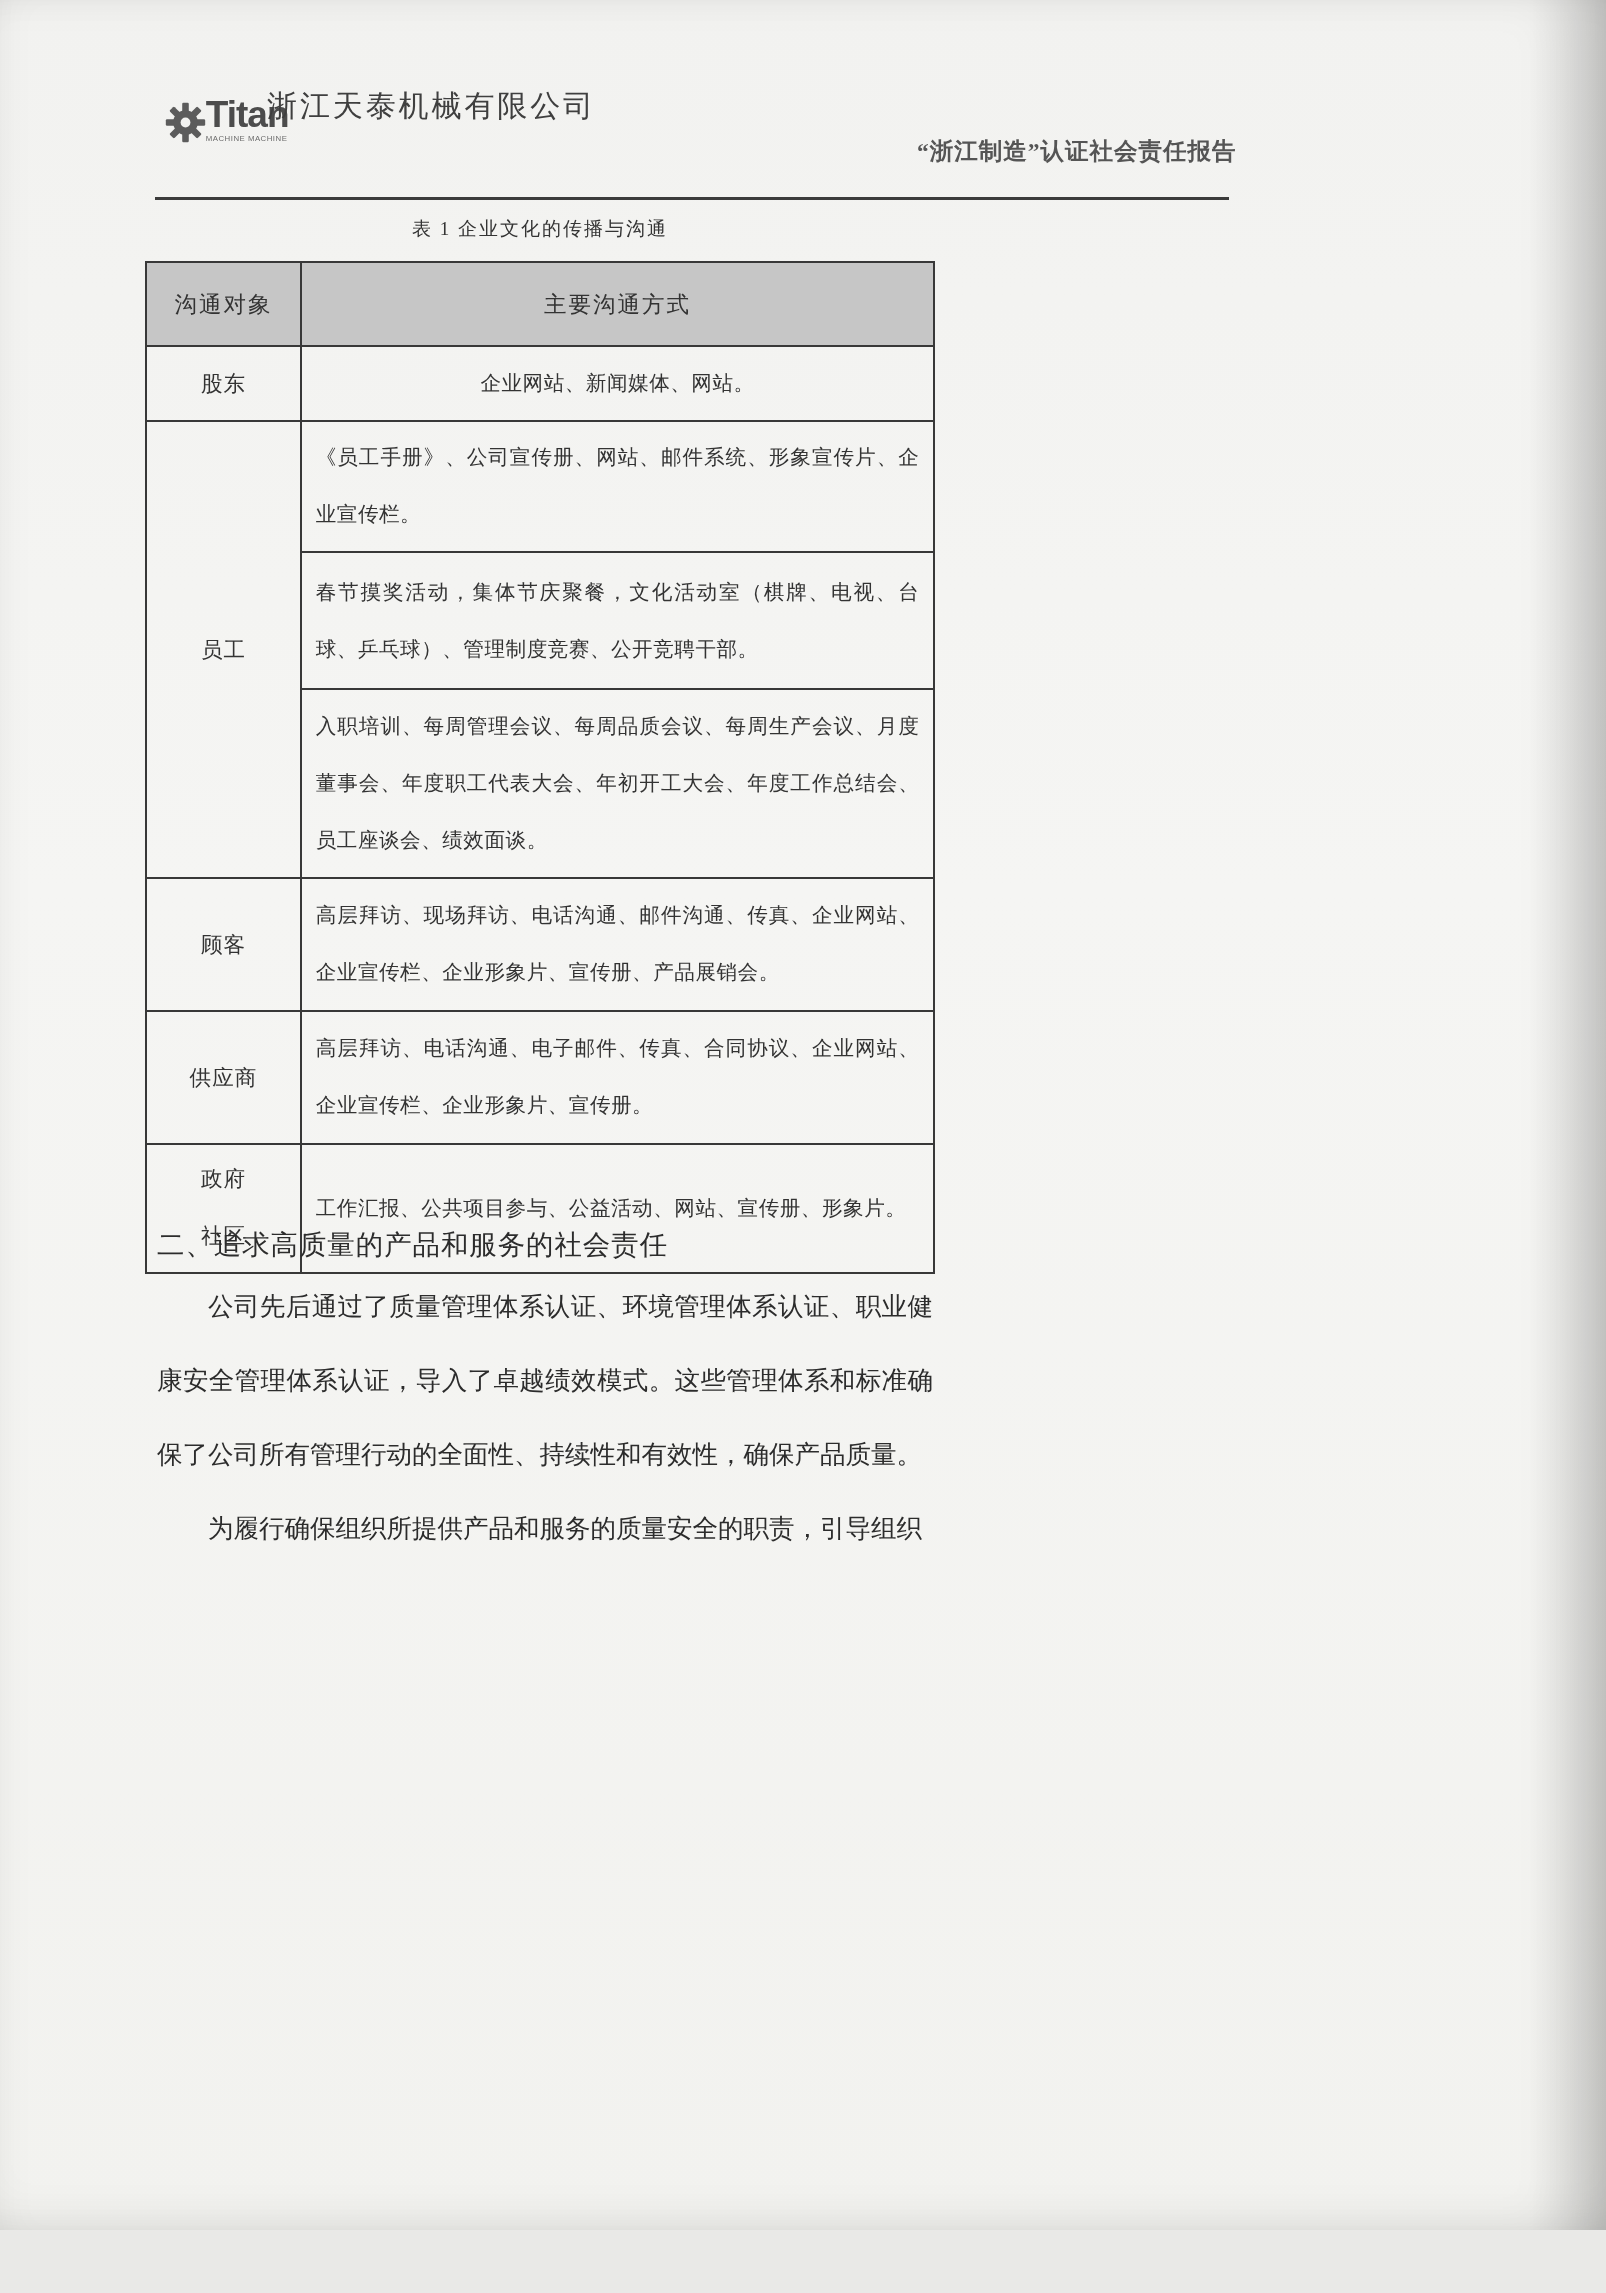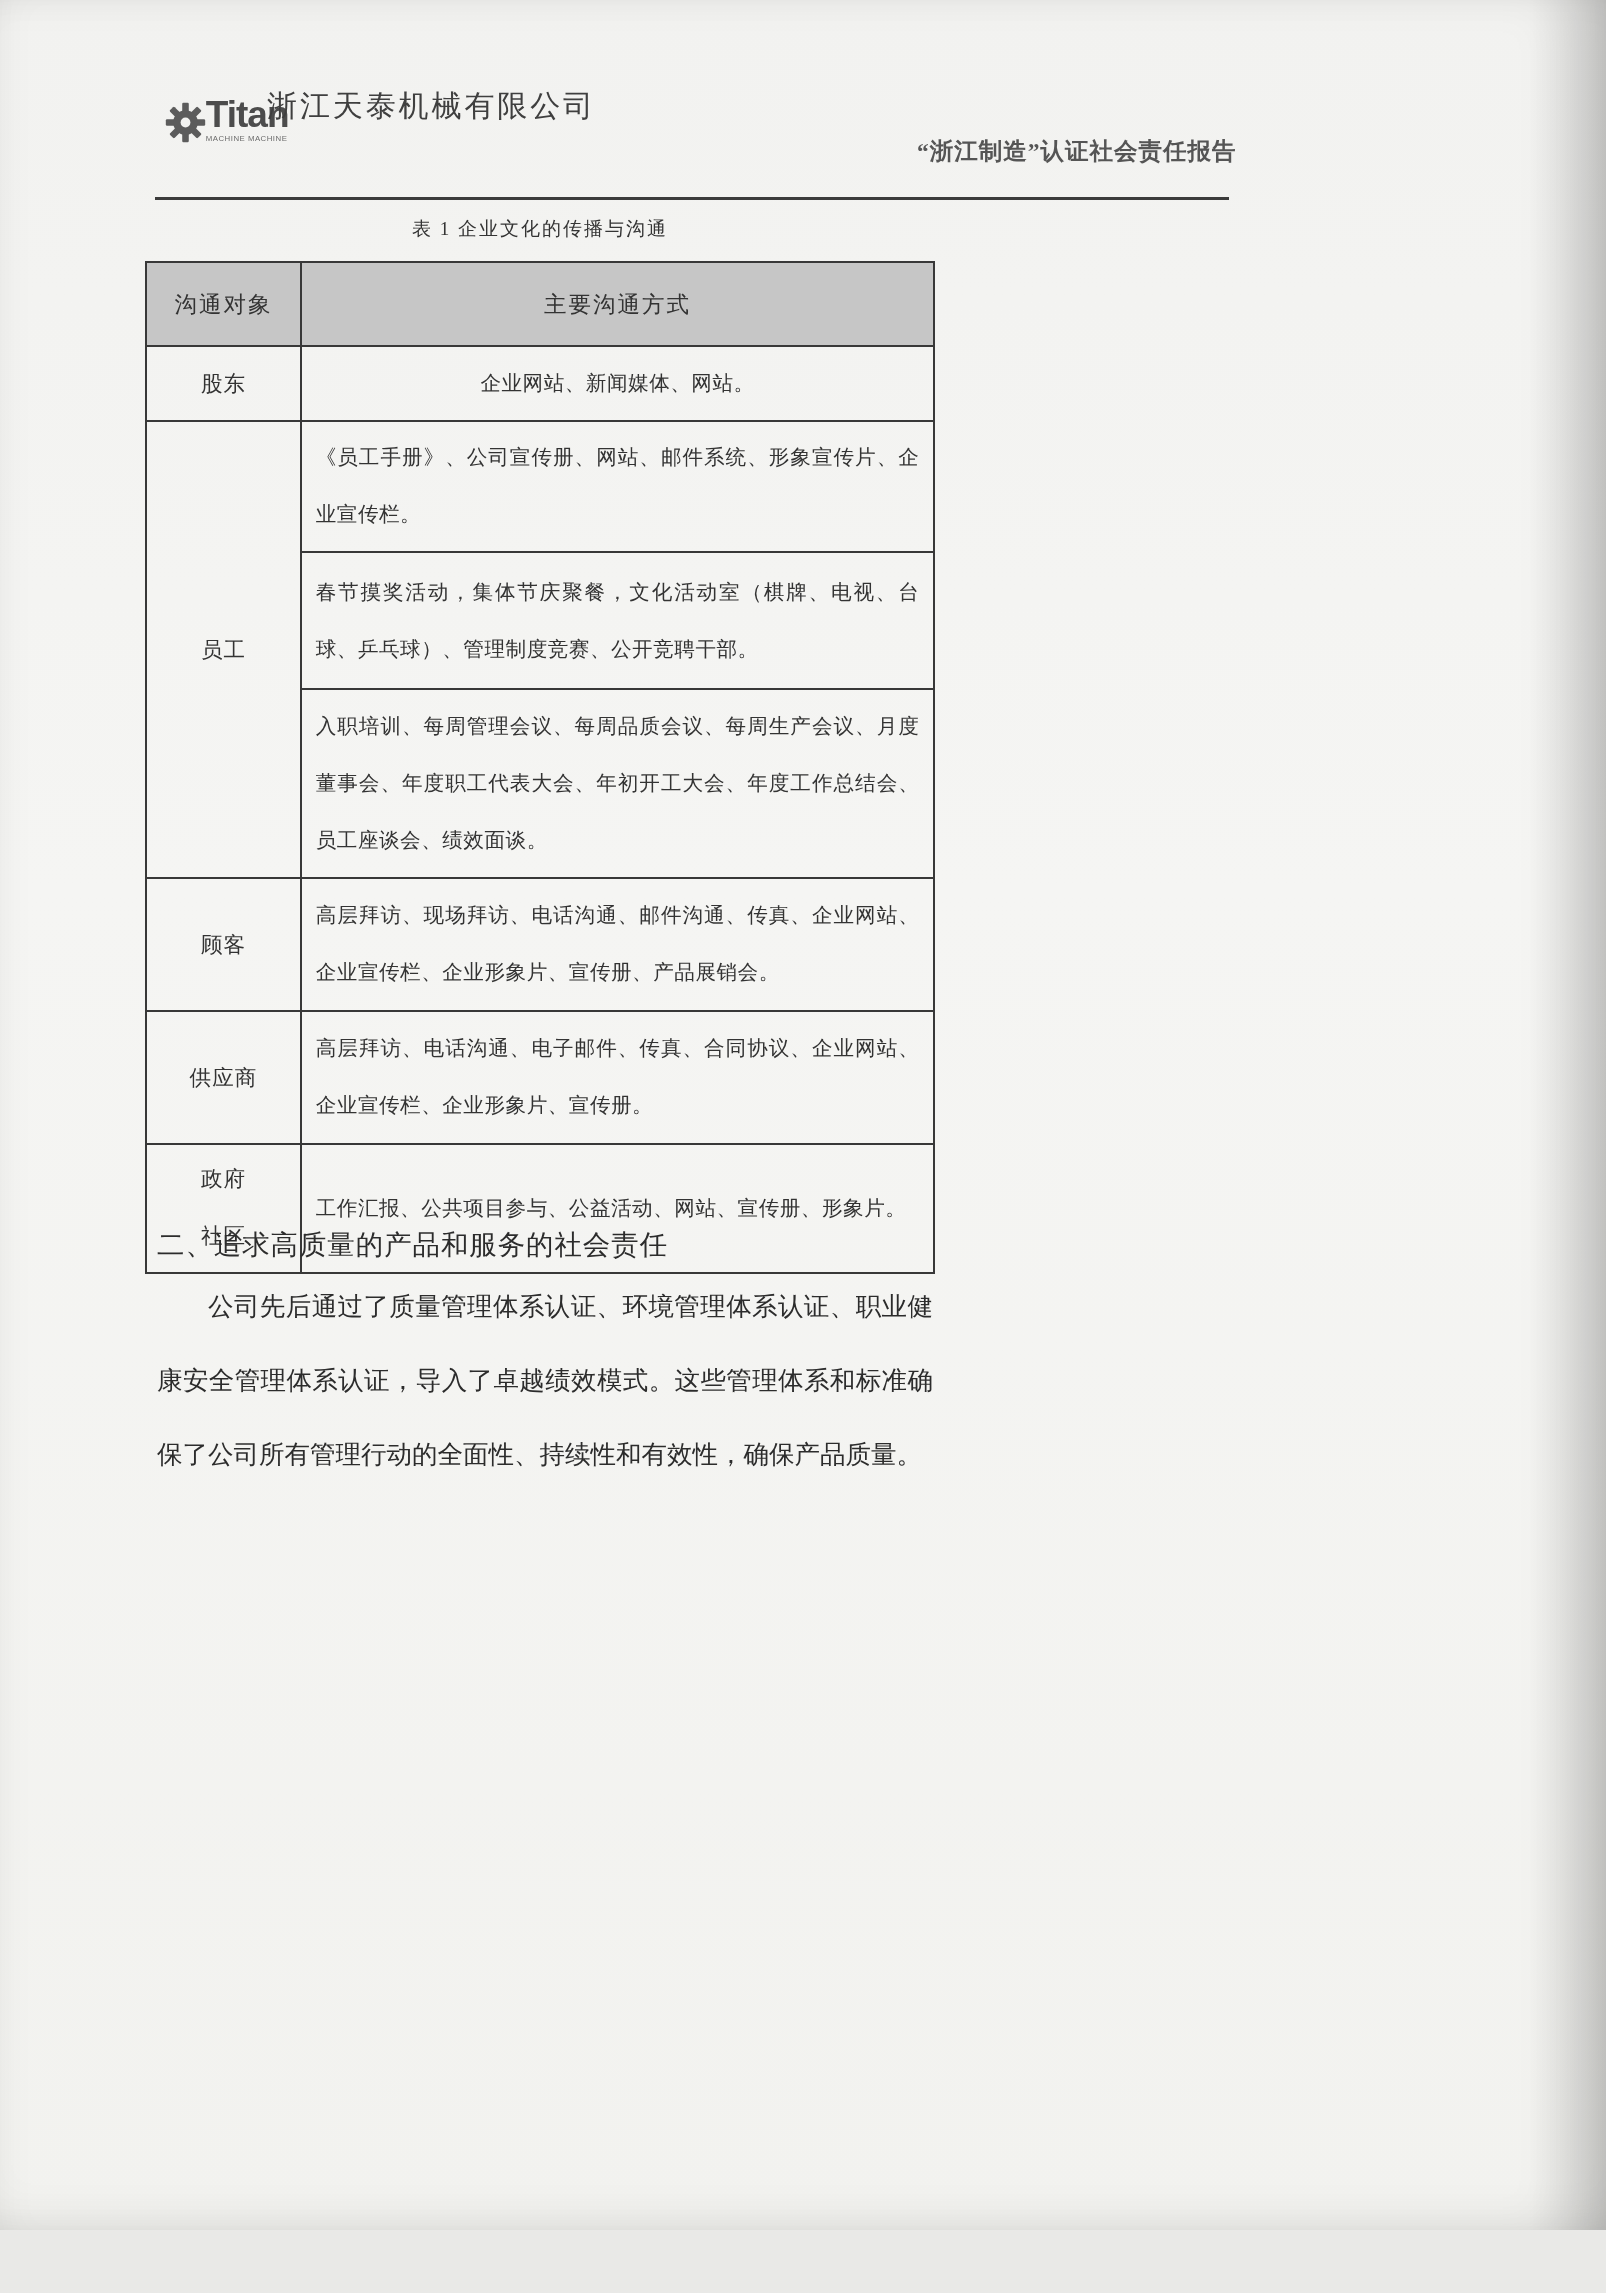--- a/index.html
+++ b/index.html
@@ -144,19 +144,20 @@
           <span>社区</span>
         </td>
         <td class="content">工作汇报、公共项目参与、公益活动、网站、宣传册、形象片。</td>
       </tr>
     </tbody>
   </table>
 
   <div class="section-heading">二、追求高质量的产品和服务的社会责任</div>
   <div class="body-text">
     <p>公司先后通过了质量管理体系认证、环境管理体系认证、职业健康安全管理体系认证，导入了卓越绩效模式。这些管理体系和标准确保了公司所有管理行动的全面性、持续性和有效性，确保产品质量。</p>
+    <p>为履行确保组织所提供产品和服务的质量安全的职责，引导组织</p>
   </div>
 
   <div class="scan-strip"></div>
   <div class="right-shade"></div>
 
 </div>
 
 
 </body></html>

